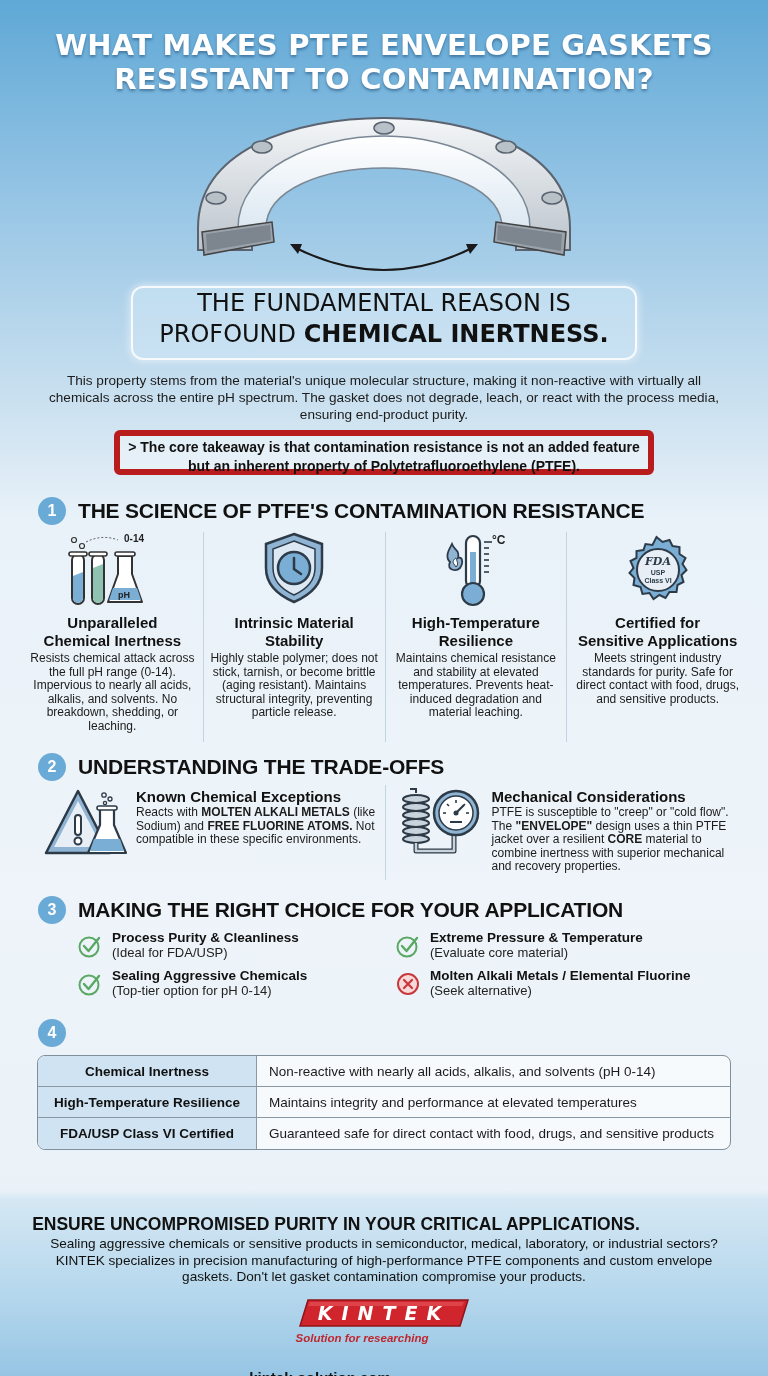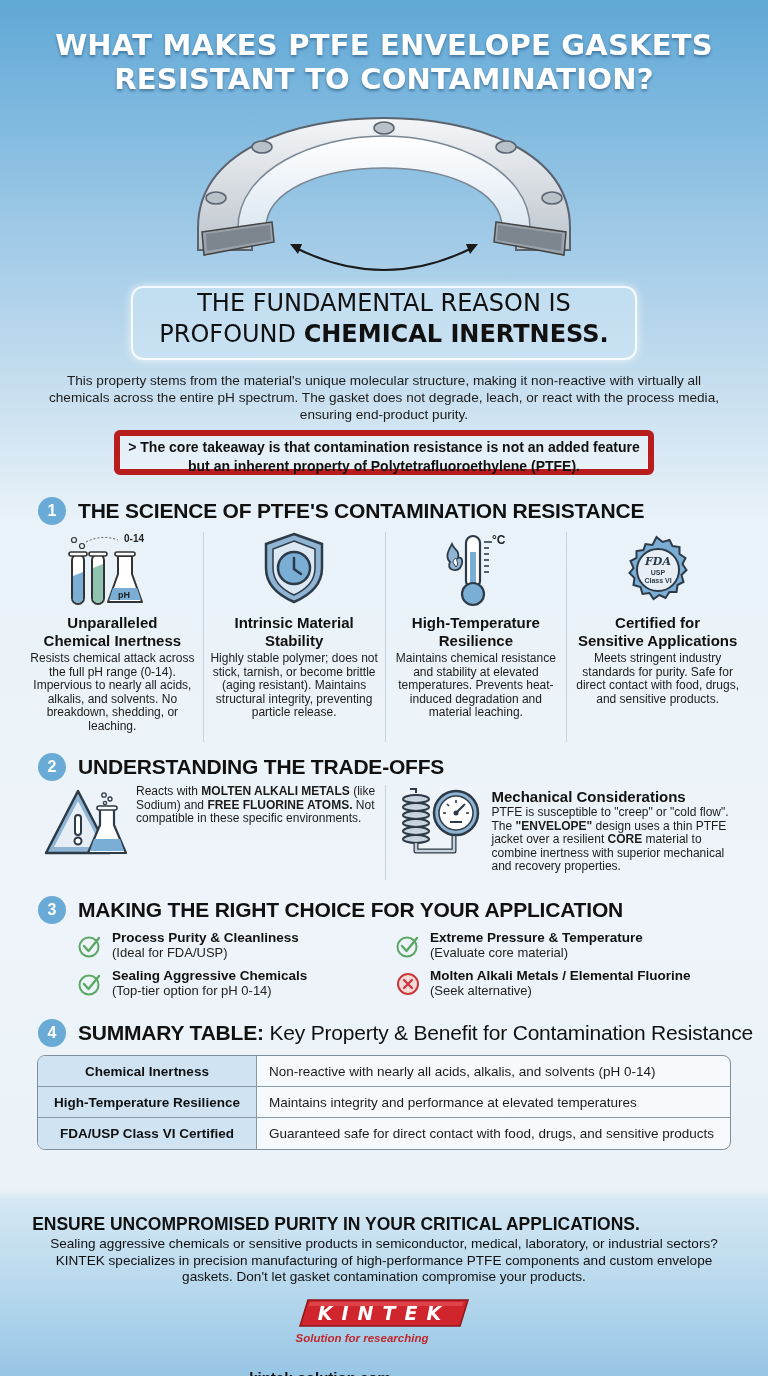--- a/index.html
+++ b/index.html
@@ -270,20 +270,21 @@
           <circle cx="36" cy="56" r="3.5" fill="#fff" stroke="#2d3a48" stroke-width="2"></circle>
           <circle cx="62" cy="10" r="2.2" fill="none" stroke="#2d3a48" stroke-width="1.3"></circle>
           <circle cx="68" cy="14" r="2" fill="none" stroke="#2d3a48" stroke-width="1.3"></circle>
           <circle cx="63" cy="18" r="1.6" fill="none" stroke="#2d3a48" stroke-width="1.3"></circle>
           <path d="M58 24 L 58 40 L 46 68 L 84 68 L 72 40 L 72 24 Z" fill="#fff" stroke="#2d3a48" stroke-width="2.2" stroke-linejoin="round"></path>
           <path d="M52 54 L 78 54 L 82 66 L 48 66 Z" fill="#7aaed4"></path>
           <rect x="55" y="21" width="20" height="4" rx="2" fill="#fff" stroke="#2d3a48" stroke-width="1.6"></rect>
         </svg>
       </div>
       <div>
+        <h4>Known Chemical Exceptions</h4>
         <p><span>Reacts with </span><b>MOLTEN ALKALI METALS</b><span> (like Sodium) and </span><b>FREE FLUORINE ATOMS.</b><span> Not compatible in these specific environments.</span></p>
       </div>
     </div>
     <div class="trade-item">
       <div class="ticon">
         <svg width="92" height="76" viewBox="0 0 92 76">
           <g fill="#c9d3dc" stroke="#2d3a48" stroke-width="2">
             <ellipse cx="18" cy="14" rx="13" ry="4"></ellipse>
               <ellipse cx="18" cy="22" rx="13" ry="4"></ellipse>
             <ellipse cx="18" cy="30" rx="13" ry="4"></ellipse>
@@ -358,21 +359,20 @@
         </svg>
       <div>
           <div class="ct">Molten Alkali Metals / Elemental Fluorine</div>
           <div class="cs">(Seek alternative)</div>
         </div>
     </div>
   </div>
 
   <div class="sec-head" style="top:1019px;">
     <div class="sec-num">4</div>
-    <div class="sec-title"><span>SUMMARY TABLE:</span><span class="light"> Key Property &amp; Benefit for Contamination Resistance</span></div>
   </div>
 
   <table class="summary">
     <tbody>
         <tr>
       <td class="k">Chemical Inertness</td>
       <td class="v">Non-reactive with nearly all acids, alkalis, and solvents (pH 0-14)</td>
     </tr>
     <tr>
       <td class="k">High-Temperature Resilience</td>

